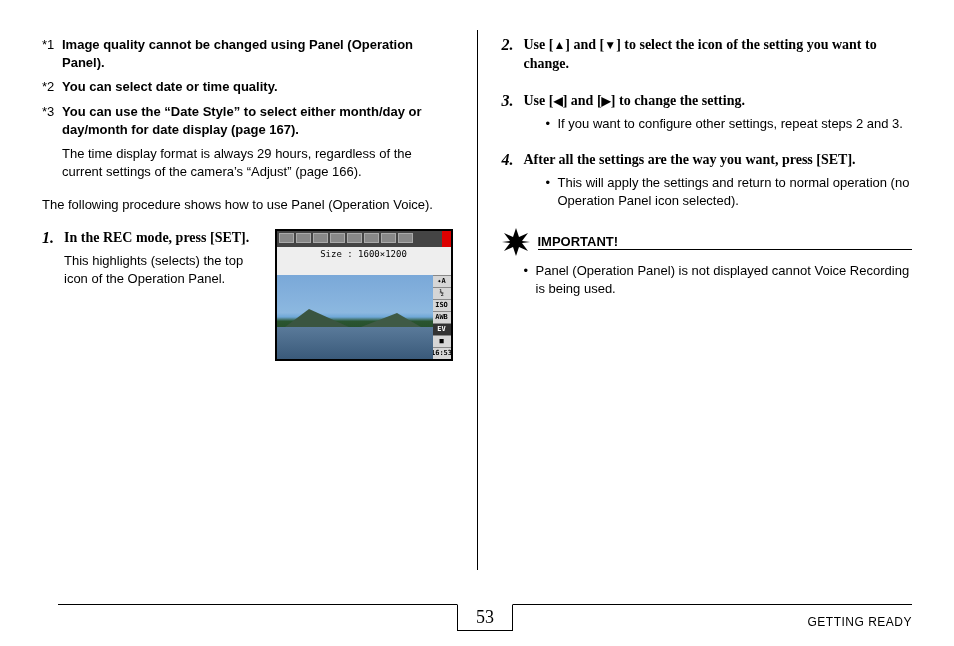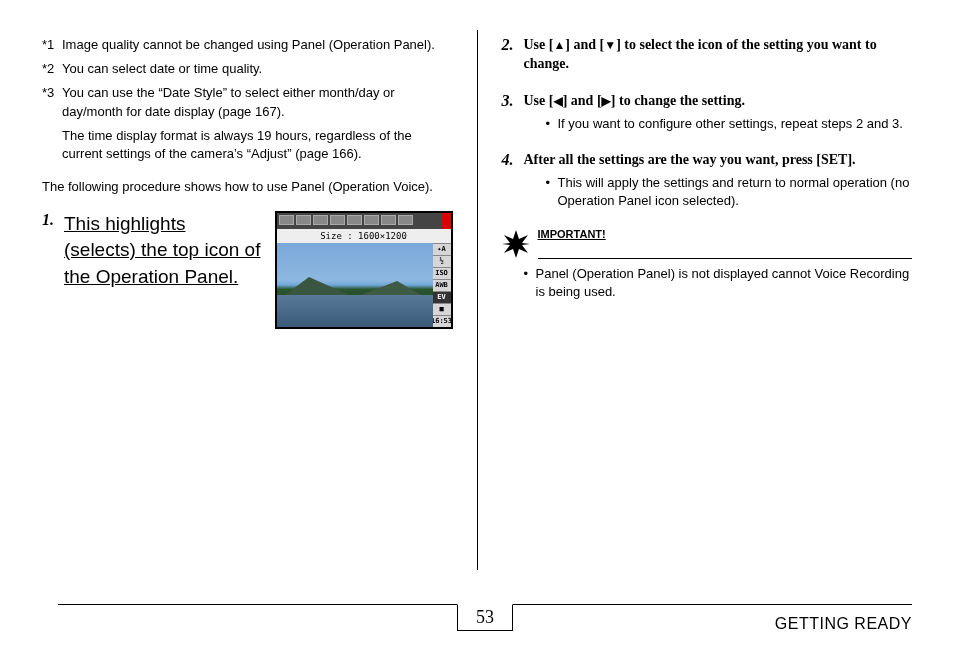--- a/index.html
+++ b/index.html
@@ -26,59 +26,59 @@
   .col-right {
     padding-left: 24px;
     border-left: 1px solid #000;
   }
   .footnote {
     display: flex;
     margin-bottom: 6px;
     line-height: 1.4;
   }
   .fn-marker { width: 20px; flex-shrink: 0; }
-  .fn-text { flex: 1; }
+  .fn-text { flex: 1; font-weight: bold; }
   .fn-sub { margin-left: 20px; margin-bottom: 6px; line-height: 1.4; }
   .para { margin-top: 14px; margin-bottom: 14px; line-height: 1.5; }
 
   .step-block {
     display: flex;
     margin-bottom: 14px;
   }
   .step-num {
     font-weight: bold;
     font-style: italic;
     font-size: 16px;
     font-family: "Times New Roman", serif;
     width: 22px;
     flex-shrink: 0;
   }
   .step-body { flex: 1; }
   .step-title { font-weight: bold; font-size: 14px; line-height: 1.35; margin-bottom: 4px; font-family: Liberation Serif, serif; }
-  .step-desc { font-size: 19px; line-height: 1.4; text-decoration: underline; }
+  .step-desc { font-size: 13px; line-height: 1.4; }
   .step-wrap { display: flex; gap: 12px; align-items: flex-start; }
   .step-text { flex: 1; }
 
   .camera-screen {
     width: 178px;
     flex-shrink: 0;
     border: 2px solid #000;
     background: #000;
   }
   .cs-top {
     height: 16px;
     background: linear-gradient(to right, #444 0%, #444 95%, #d00 95%, #d00 100%);
     position: relative;
   }
   .cs-top-boxes {
     position: absolute; left: 2px; top: 2px; display: flex; gap: 2px;
   }
   .cs-box { width: 15px; height: 10px; background: #888; border: 1px solid #aaa; }
   .cs-size {
-    height: 14px;
+    height: 28px;
     background: #eee;
     color: #000;
     font-size: 9px;
     font-family: monospace;
     text-align: center;
     line-height: 14px;
     position: relative;
   }
   .cs-body {
     height: 84px;
@@ -139,25 +139,24 @@
   .bullet-list { margin-left: 22px; margin-top: 4px; }
   .bullet { display: flex; line-height: 1.4; margin-bottom: 4px; }
   .b-dot { width: 12px; flex-shrink: 0; }
 
   .important-row { display: flex; align-items: center; gap: 8px; margin-top: 14px; margin-bottom: 6px; }
   .starburst {
     width: 28px; height: 28px; position: relative; flex-shrink: 0;
   }
   .starburst svg { width: 28px; height: 28px; display: block; }
   .important-label {
-    font-weight: bold; font-size: 11px;
+    font-weight: bold; font-size: 13px;
     border-bottom: 1px solid #000;
     flex: 1;
-    padding-bottom: 18px;
-    text-decoration: underline;
+    padding-bottom: 0;
   }
   .imp-bullets { margin-left: 22px; }
 
   .arrow { display:inline-block; font-size: 12px; }
 
   .footer {
     position: absolute;
     left: 58px; right: 42px; bottom: 12px;
     height: 30px;
     border-top: 1px solid #000;
@@ -169,49 +168,50 @@
     top: -1px;
     border: 1px solid #000;
     border-top: 1px solid #fff;
     background: #fff;
     padding: 2px 18px;
     font-size: 18px;
     font-family: "Times New Roman", serif;
   }
   .footer-text {
     position: absolute; right: 0; top: 10px;
-    font-size: 16px; letter-spacing: 0.5px;
+    font-size: 12px; letter-spacing: 0.5px;
   }
 </style>
 </head>
 <body>
 
 <div class="columns">
   <div class="col col-left">
 
     <div class="footnote">
       <div class="fn-marker">*1</div>
       <div class="fn-text">Image quality cannot be changed using Panel (Operation Panel).</div>
     </div>
     <div class="footnote">
       <div class="fn-marker">*2</div>
       <div class="fn-text">You can select date or time quality.</div>
     </div>
     <div class="footnote">
       <div class="fn-marker">*3</div>
       <div class="fn-text">You can use the “Date Style” to select either month/day or day/month for date display (page 167).</div>
     </div>
-    <div class="fn-sub">The time display format is always 19 hours, regardless of the current settings of the camera’s “Adjust” (page 166).</div>
+    <div class="fn-sub">The time display format is always 29 hours, regardless of the current settings of the camera’s “Adjust” (page 166).</div>
 
     <div class="para">The following procedure shows how to use Panel (Operation Voice).</div>
 
     <div class="step-block">
       <div class="step-num">1.</div>
       <div class="step-body step-wrap">
         <div class="step-text">
+          <div class="step-title">In the REC mode, press [SET].</div>
           <div class="step-desc">This highlights (selects) the top icon of the Operation Panel.</div>
         </div>
         <div class="camera-screen">
           <div class="cs-top">
             <div class="cs-top-boxes">
               <div class="cs-box"></div>
                 <div class="cs-box"></div>
                 <div class="cs-box"></div>
               <div class="cs-box"></div>
                 <div class="cs-box"></div>

